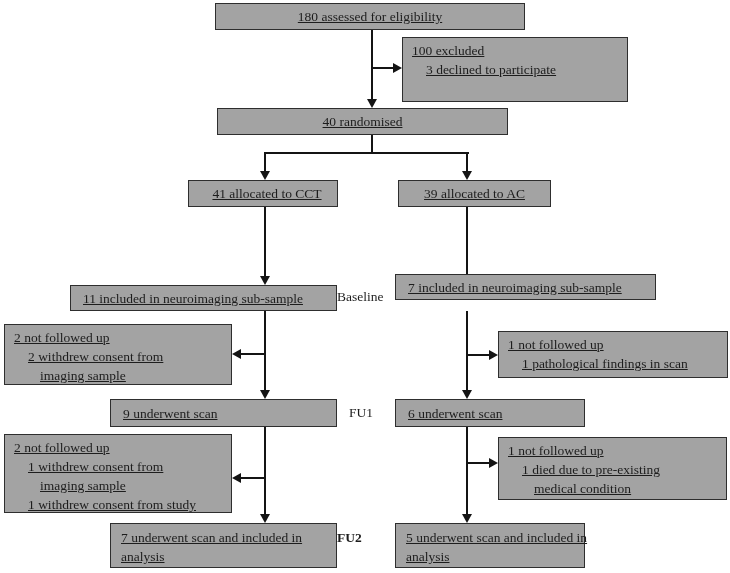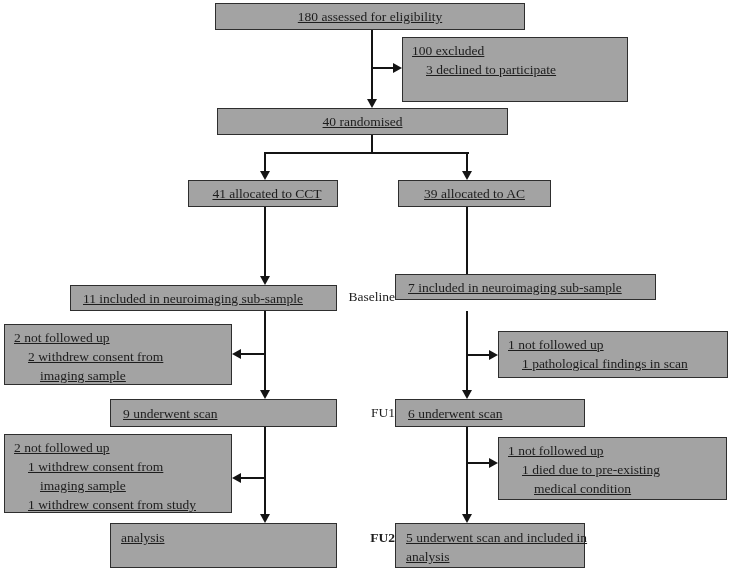--- a/index.html
+++ b/index.html
@@ -27,21 +27,21 @@
     display:flex;align-items:center;
     padding-left:12px;
   }
   .box.multiline{padding-top:3px;}
   .ln{white-space:nowrap;}
   .ind0{padding-left:9px;}
   .ind1{padding-left:23px;}
   .ind2{padding-left:35px;}
   .stage-label{
     position:absolute;
-    display:flex;align-items:center;justify-content:flex-end;
+    display:flex;align-items:center;justify-content:flex-start;
     text-align:center;
   }
   .vline,.hline{position:absolute;background:#141414;}
   .vline{width:2px;}
   .hline{height:2px;}
   .arr{position:absolute;width:0;height:0;}
   .arr-down{border-left:5px solid transparent;border-right:5px solid transparent;border-top:9px solid #141414;}
   .arr-left{border-top:5px solid transparent;border-bottom:5px solid transparent;border-right:9px solid #141414;}
   .arr-right{border-top:5px solid transparent;border-bottom:5px solid transparent;border-left:9px solid #141414;}
   .wrapbox{padding:4px 10px 0 10px;line-height:19px;}
@@ -131,21 +131,21 @@
 
   <div class="box multiline" style="left:498px;top:331px;width:230px;height:47px;">
     <div class="ln ind0">1 not followed up</div>
     <div class="ln ind1">1 pathological findings in scan</div>
   </div>
 
   <div class="box leftpad" style="left:110px;top:399px;width:227px;height:28px;">
     <span>9 underwent scan</span>
   </div>
 
-  <div class="stage-label" style="left:337px;top:399px;width:58px;height:28px;">
+  <div class="stage-label" style="left:349px;top:399px;width:58px;height:28px;">
     <span>FU1</span>
   </div>
 
   <div class="box leftpad" style="left:395px;top:399px;width:190px;height:28px;">
     <span>6 underwent scan</span>
   </div>
 
   <div class="box multiline" style="left:4px;top:434px;width:228px;height:79px;">
     <div class="ln ind0">2 not followed up</div>
     <div class="ln ind1">1 withdrew consent from</div>
@@ -153,20 +153,21 @@
     <div class="ln ind1">1 withdrew consent from study</div>
   </div>
 
   <div class="box multiline" style="left:498px;top:437px;width:229px;height:63px;">
     <div class="ln ind0">1 not followed up</div>
     <div class="ln ind1">1 died due to pre-existing</div>
     <div class="ln ind2">medical condition</div>
   </div>
 
   <div class="box wrapbox" style="left:110px;top:523px;width:227px;height:45px;">
+    <div class="ln">7 underwent scan and included in</div>
     <div class="ln">analysis</div>
   </div>
 
   <div class="stage-label" style="left:337px;top:523px;width:58px;height:30px;font-weight:bold;">
     <span>FU2</span>
   </div>
 
   <div class="box wrapbox" style="left:395px;top:523px;width:190px;height:45px;">
     <div class="ln">5 underwent scan and included in</div>
     <div class="ln">analysis</div>

